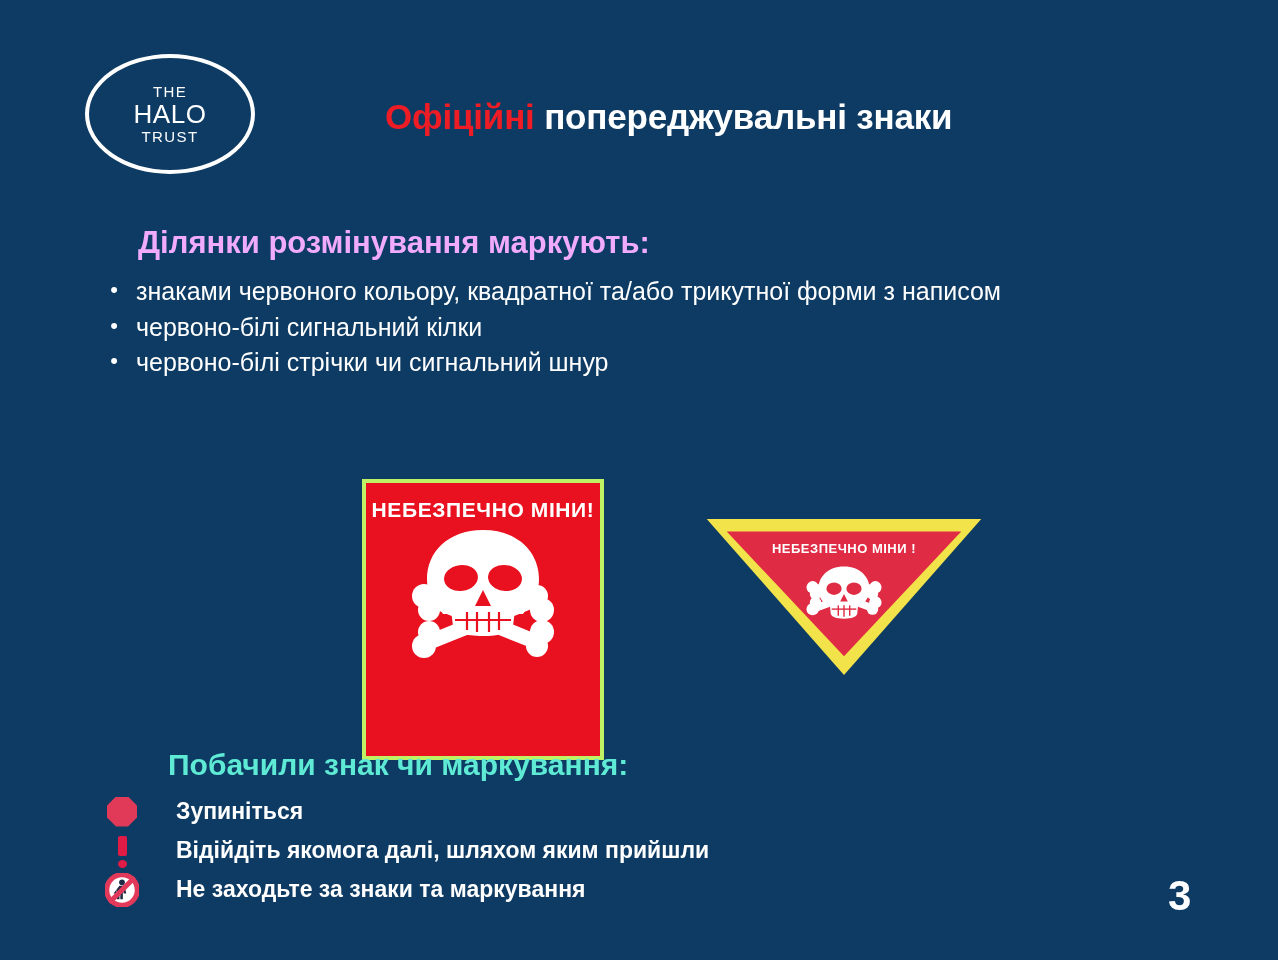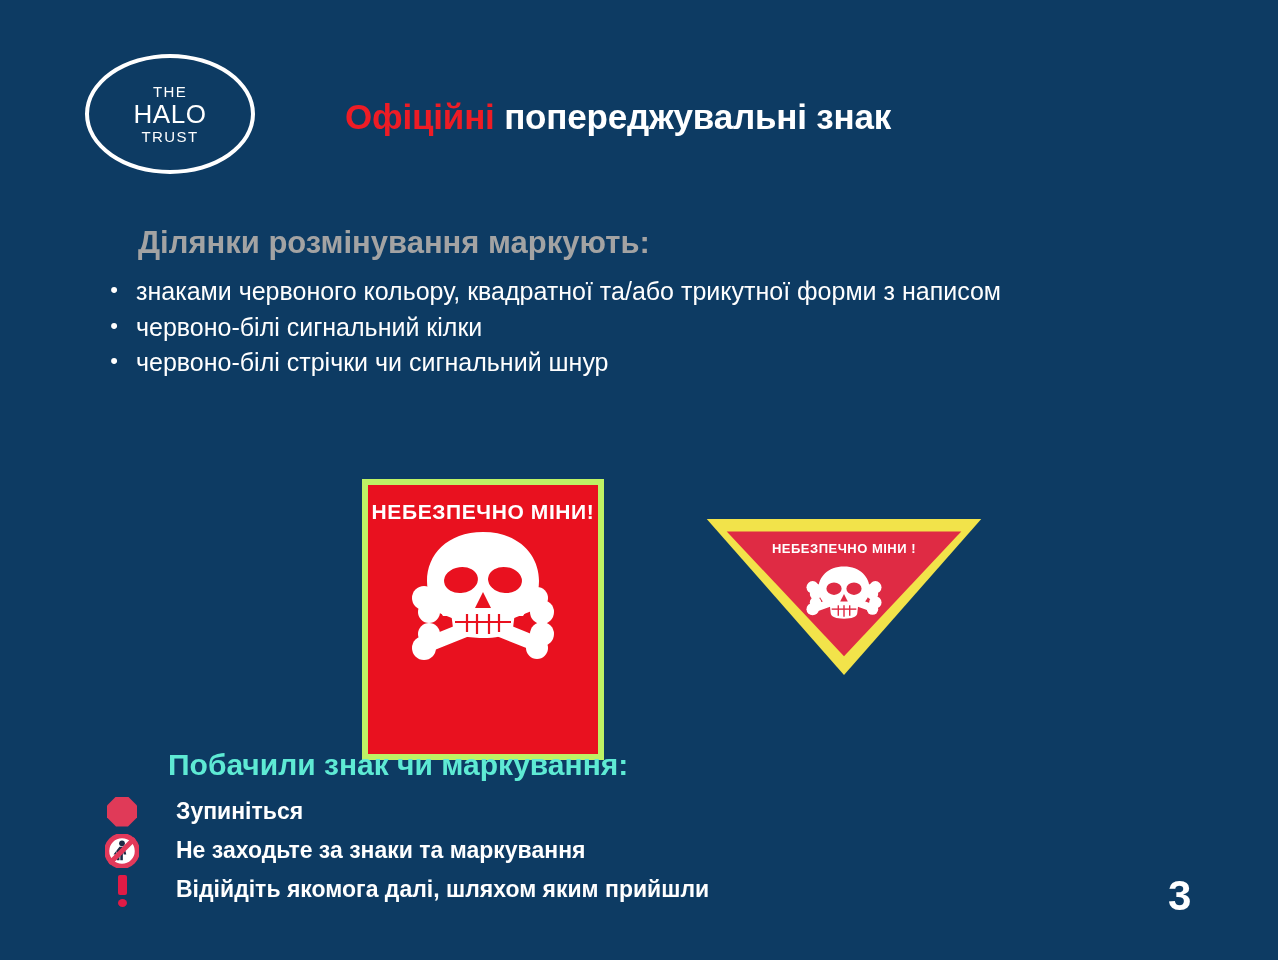--- a/index.html
+++ b/index.html
@@ -69,31 +69,31 @@
   
   .title {
     position: absolute;
     left: 345px;
     top: 97px;
     font-size: 35px;
     font-weight: bold;
     white-space: nowrap;
     letter-spacing: -0.2px;
   }
-  .title .t-red { color: #ee1c25; }
+  .title .t-red { color: #ee1c25; margin-left: 40px; }
   .title .t-white { color: #ffffff; }
 
   
   .sec1-heading {
     position: absolute;
     left: 138px;
     top: 225px;
     font-size: 31px;
     font-weight: bold;
-    color: #a3a3a3;
+    color: #f0abfc;
     white-space: nowrap;
   }
   .bullets {
     position: absolute;
     left: 92px;
     top: 275px;
     width: 1100px;
     color: #ffffff;
     font-size: 25px;
     line-height: 1.34;
@@ -115,21 +115,21 @@
   .bullet-text .line2 { display: block; }
 
   
   .sign-square {
     position: absolute;
     left: 362px;
     top: 479px;
     width: 242px;
     height: 281px;
     background: #e9111f;
-    border: 6px solid #bef264;
+    border: 4px solid #bef264;
     box-sizing: border-box;
     display: flex;
     flex-direction: column;
     align-items: center;
   }
   .sq-label {
     color: #ffffff;
     font-size: 21px;
     font-weight: bold;
     letter-spacing: 0.6px;
@@ -260,21 +260,21 @@
     <div class="logo-oval"></div>
     <div class="logo-text">
       <div class="logo-the">THE</div>
       <div class="logo-halo">HALO</div>
       <div class="logo-trust">TRUST</div>
     </div>
   </div>
 
   <div class="title">
     <span class="t-red">Офіційні</span>
-    <span class="t-white">попереджувальні знак</span>
+    <span class="t-white">попереджувальні знаки</span>
   </div>
 
   <div class="sec1-heading">Ділянки розмінування маркують:</div>
 
   <div class="bullets">
 
     <div class="bullet-row">
       <div class="bullet-dot">•</div>
       <div class="bullet-text">
         <span>знаками червоного кольору, квадратної та/або трикутної форми з написом</span>
@@ -382,37 +382,37 @@
 
     <div class="action-row">
       <div class="action-icon">
         <div class="ico-stop"></div>
       </div>
       <div class="action-text">Зупиніться</div>
     </div>
 
     <div class="action-row">
       <div class="action-icon">
+        <div class="ico-bang"></div>
+      </div>
+      <div class="action-text">Відійдіть якомога далі, шляхом яким прийшли</div>
+    </div>
+
+    <div class="action-row">
+      <div class="action-icon">
         <svg width="34" height="34" viewBox="0 0 40 40">
           <circle cx="20" cy="20" r="18" fill="#ffffff"></circle>
           <circle cx="20" cy="20" r="18" fill="none" stroke="#e2395a" stroke-width="6"></circle>
           <g fill="#1c2a45">
             <circle cx="20" cy="11" r="3.4"></circle>
             <path d="M17 15 h6 l2 9 h-3 l-1 -5 v12 h-3 v-7 h-1 v7 h-3 v-12 l-1 5 h-3 z"></path>
           </g>
           <line x1="7" y1="33" x2="33" y2="7" stroke="#e2395a" stroke-width="6" stroke-linecap="round"></line>
         </svg>
       </div>
       <div class="action-text">Не заходьте за знаки та маркування</div>
     </div>
 
-    <div class="action-row">
-      <div class="action-icon">
-        <div class="ico-bang"></div>
-      </div>
-      <div class="action-text">Відійдіть якомога далі, шляхом яким прийшли</div>
-    </div>
-
   </div>
 
   <div class="page-num">3</div>
 
 </div>
 
 </body></html>

